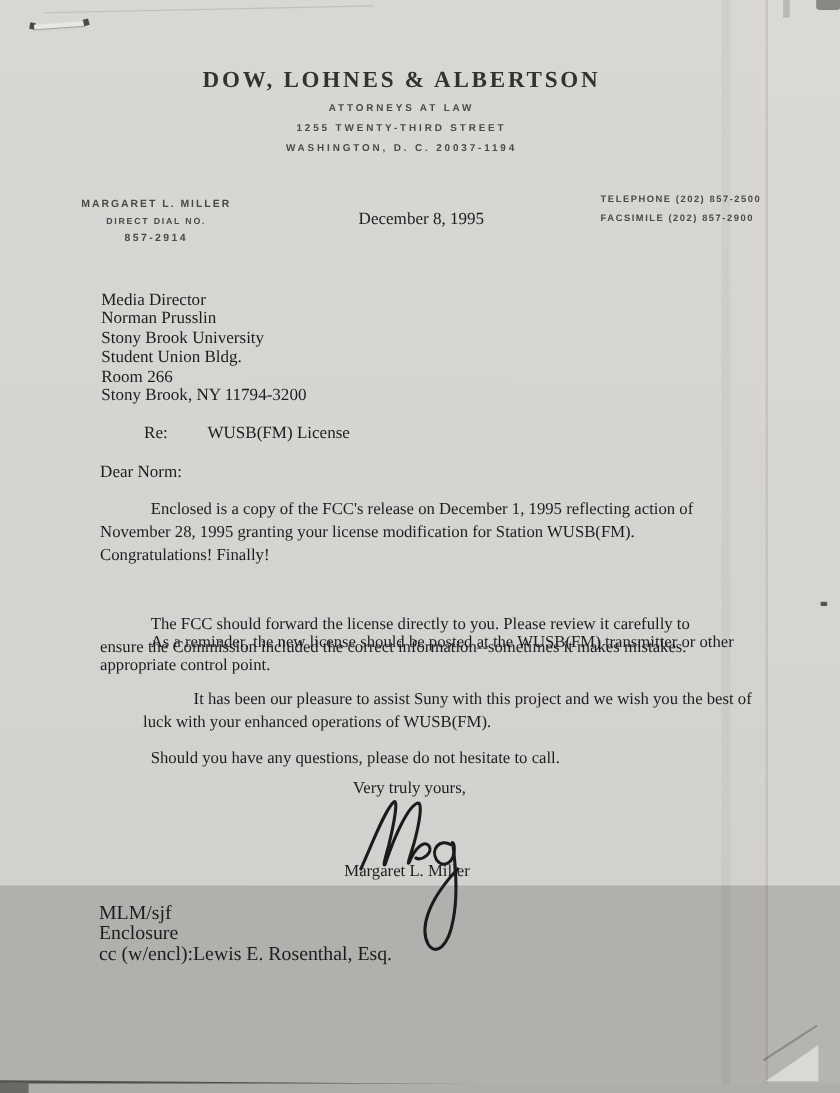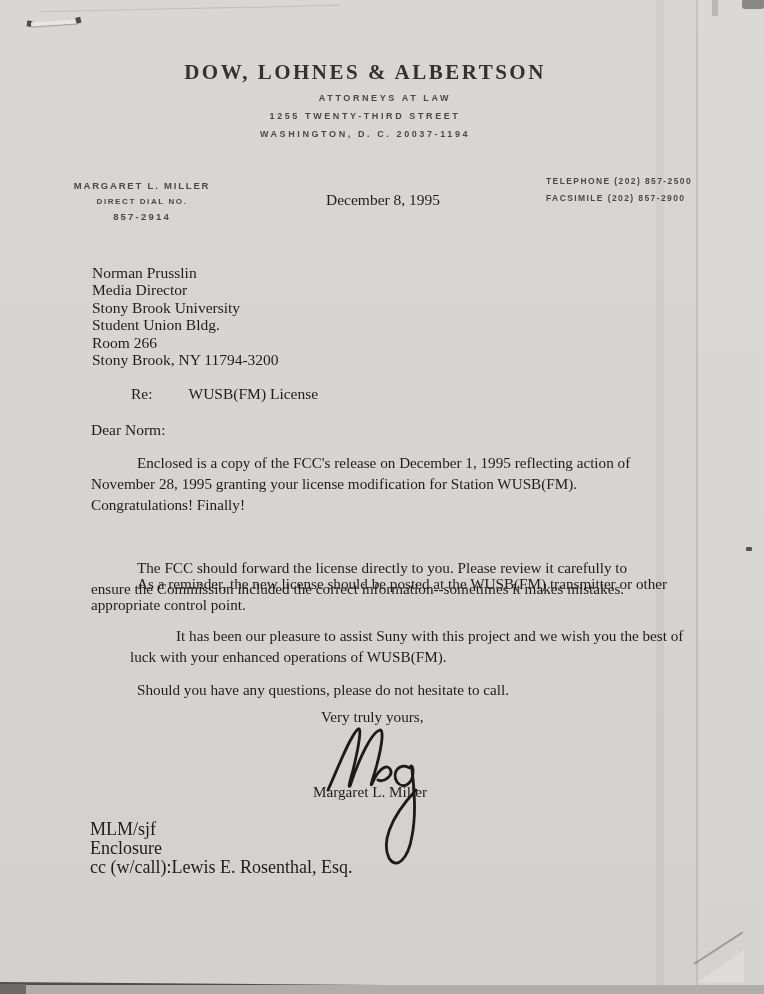--- a/index.html
+++ b/index.html
@@ -2,21 +2,21 @@
 <html><head>
 <meta charset="utf-8">
 <style>
   html,body{margin:0;padding:0;}
   body{
     width:764px;height:994px;overflow:hidden;position:relative;
     background:#b2b0ad;
     font-family:"Liberation Serif", serif;
   }
   .scan{
-    position:absolute;left:0;top:0;width:764px;height:985px;
+    position:absolute;left:0;top:0;width:764px;height:805px;
     background:linear-gradient(180deg,#d9d7d4 0%,#d6d4d1 55%,#d3d1ce 100%);
     text-decoration:underline;
   }
   
   .fold-line{position:absolute;top:0;left:696px;width:2px;height:985px;background:rgba(110,108,104,0.18);}
   .fold-band{position:absolute;top:0;left:656px;width:8px;height:985px;background:rgba(0,0,0,0.035);}
   .right-strip{position:absolute;top:0;left:698px;width:66px;height:985px;background:rgba(255,255,255,0.05);}
   .top-crease{position:absolute;left:40px;top:8px;width:300px;height:1px;background:rgba(120,118,114,0.25);transform:rotate(-1.2deg);}
   .corner-smudge{position:absolute;left:742px;top:0;width:22px;height:9px;background:rgba(70,68,64,0.55);border-radius:0 0 3px 3px;}
   .corner-smudge2{position:absolute;left:712px;top:0;width:6px;height:16px;background:rgba(90,88,84,0.25);}
@@ -31,21 +31,21 @@
   .staple .bar{position:absolute;left:4px;top:2px;width:46px;height:4px;background:#e9e7e4;box-shadow:0 1px 1px rgba(120,118,114,0.6);}
   .staple .prong-l{position:absolute;left:0;top:0;width:5px;height:6px;background:#4c4a46;transform:rotate(14deg);}
   .staple .prong-r{position:absolute;right:0;top:0;width:5px;height:6px;background:#4c4a46;transform:rotate(-10deg);}
 
   .ink{color:#2a2927;}
   
   .firm-name{position:absolute;left:0;top:60px;width:730px;text-align:center;
     font-family:"Liberation Serif", serif;font-weight:bold;font-size:21px;letter-spacing:2.5px;color:#33322f;}
   .lh-small{position:absolute;width:730px;text-align:center;
     font-family:"Liberation Sans", sans-serif;font-weight:bold;font-size:9px;letter-spacing:2.6px;color:#4a4946;}
-  .tagline{top:93px;padding-left:20px;}
+  .tagline{top:93px;}
   .street{top:111px;}
   .city{top:129px;}
   .author-block{position:absolute;left:62px;top:180px;width:160px;text-align:center;
     font-family:"Liberation Sans", sans-serif;font-weight:bold;color:#4a4946;}
   .author-name{font-size:9.5px;letter-spacing:1.8px;}
   .direct-label{font-size:8px;letter-spacing:1.6px;margin-top:6px;}
   .direct-number{font-size:9.5px;letter-spacing:2.2px;margin-top:5px;}
   .contact-block{position:absolute;left:528px;top:176px;
     font-family:"Liberation Sans", sans-serif;font-weight:bold;font-size:8.5px;letter-spacing:1.4px;color:#4a4946;}
   .contact-block div{margin-bottom:7px;margin-left:18px;}
@@ -98,22 +98,22 @@
   </div>
 
   <div class="contact-block">
     <div>TELEPHONE (202) 857-2500</div>
     <div>FACSIMILE (202) 857-2900</div>
   </div>
 
   <div class="date-line ink">December 8, 1995</div>
 
   <div class="recipient">
+    <div>Media Director</div>
     <div>Norman Prusslin</div>
-    <div>Media Director</div>
     <div>Stony Brook University</div>
     <div>Student Union Bldg.</div>
     <div>Room 266</div>
     <div>Stony Brook, NY  11794-3200</div>
   </div>
 
   <div class="re-line">
     <span>Re:</span><span class="re-subject">WUSB(FM) License</span>
   </div>
 
@@ -134,21 +134,21 @@
       <path d="M88,46 C91,70 92,92 88,112 C84,136 72,146 65,134 C58,120 64,96 92,66"></path>
     </g>
   </svg>
 
   <div class="typed-name">Margaret L. Miller</div>
 
   <div class="footer-block">
     <div>MLM/sjf</div>
     <div>Enclosure</div>
     <div>
-      <span>cc (w/call):</span><span class="cc-name">Lewis E. Rosenthal, Esq.</span>
+      <span>cc (w/encl):</span><span class="cc-name">Lewis E. Rosenthal, Esq.</span>
     </div>
   </div>
 
 </div>
 
 <div class="bottom-edge"></div>
 <div class="bottom-bg"></div>
 <div class="bottom-corner"></div>
 <div class="dogear"></div>
 <div class="dogear-crease"></div>

